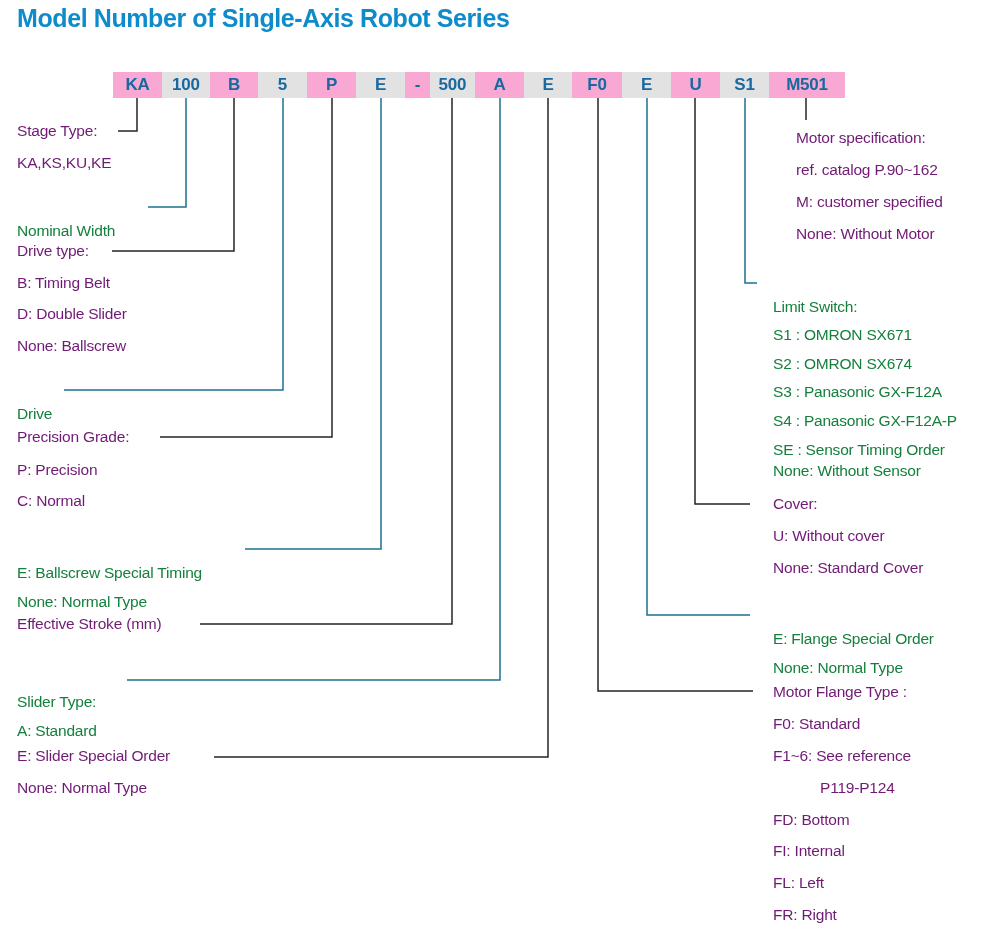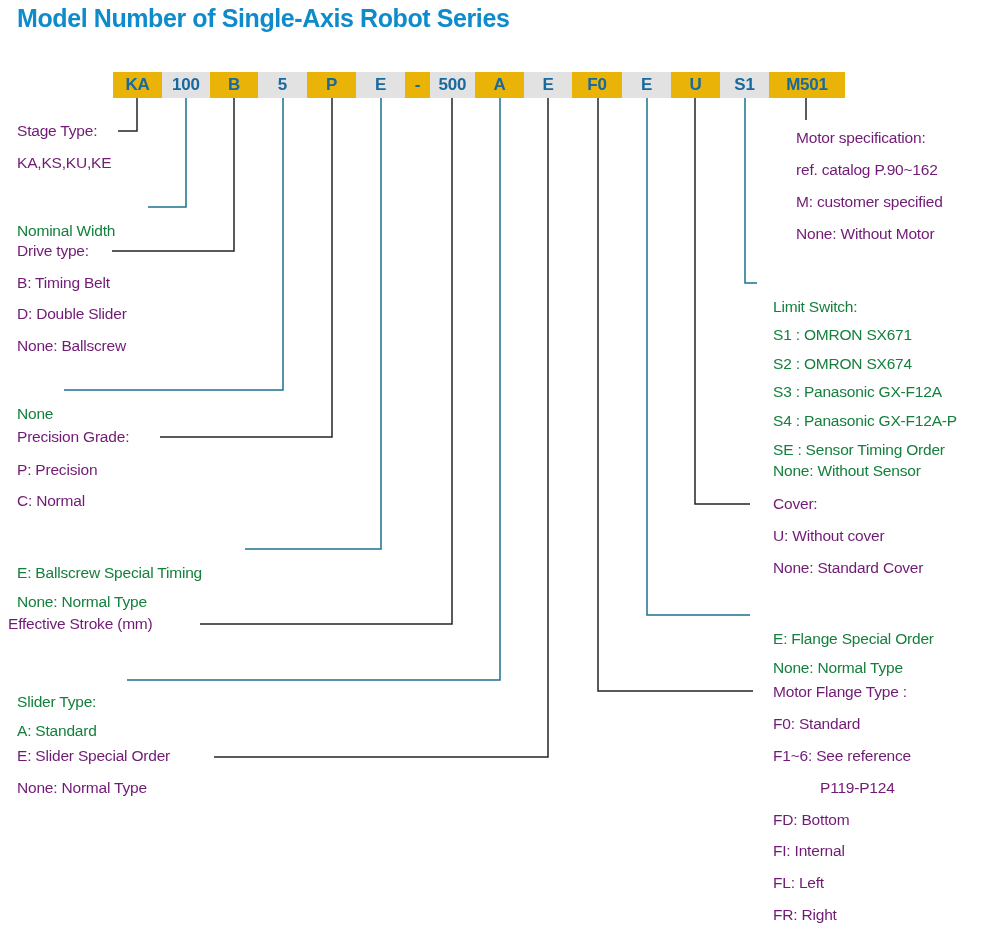--- a/index.html
+++ b/index.html
@@ -11,21 +11,21 @@
     position:absolute;left:17px;top:4px;
     font-size:25px;font-weight:bold;color:#0d8bca;letter-spacing:-0.4px;
   }
   #model-bar{
     position:absolute;left:113px;top:72px;height:26px;display:flex;
   }
   .seg{
     height:26px;display:flex;align-items:center;justify-content:center;
     font-size:17px;font-weight:bold;color:#17699e;letter-spacing:-0.2px;
   }
-  .seg.light{background:#eab308;}
+  .seg.light{background:#f9a8d4;}
   .seg.dark{background:#e2e2e2;}
   #connectors{position:absolute;left:0;top:0;}
   #connectors polyline{fill:none;stroke-width:1.5px;}
   #connectors .ln-dark{stroke:#242424;}
   #connectors .ln-blue{stroke:#1b7190;}
   .lbl{
     position:absolute;transform:translateY(-50%);
     font-size:15.5px;letter-spacing:-0.2px;white-space:nowrap;line-height:1;
   }
   .dark-text{color:#701a75;}
@@ -75,27 +75,27 @@
     <polyline class="ln-dark" points="806,98 806,120"></polyline>
   </svg>
 
   <div class="lbl dark-text" style="left:17px;top:131px">Stage Type:</div>
   <div class="lbl dark-text" style="left:17px;top:163px">KA,KS,KU,KE</div>
   <div class="lbl blue-text" style="left:17px;top:207px">Nominal Width</div>
   <div class="lbl dark-text" style="left:17px;top:251px">Drive type:</div>
   <div class="lbl dark-text" style="left:17px;top:283px">B: Timing Belt</div>
   <div class="lbl dark-text" style="left:17px;top:314px">D: Double Slider</div>
   <div class="lbl dark-text" style="left:17px;top:346px">None: Ballscrew</div>
-  <div class="lbl blue-text" style="left:17px;top:390px">None</div>
+  <div class="lbl blue-text" style="left:17px;top:390px">Drive</div>
   <div class="lbl dark-text" style="left:17px;top:437px">Precision Grade:</div>
   <div class="lbl dark-text" style="left:17px;top:470px">P: Precision</div>
   <div class="lbl dark-text" style="left:17px;top:501px">C: Normal</div>
   <div class="lbl blue-text" style="left:17px;top:549px">E: Ballscrew Special Timing</div>
   <div class="lbl blue-text" style="left:17px;top:578px">None: Normal Type</div>
-  <div class="lbl dark-text" style="left:8px;top:624px">Effective Stroke (mm)</div>
+  <div class="lbl dark-text" style="left:17px;top:624px">Effective Stroke (mm)</div>
   <div class="lbl blue-text" style="left:17px;top:678px">Slider Type:</div>
   <div class="lbl blue-text" style="left:17px;top:707px">A: Standard</div>
   <div class="lbl dark-text" style="left:17px;top:756px">E: Slider Special Order</div>
   <div class="lbl dark-text" style="left:17px;top:788px">None: Normal Type</div>
 
   <div class="lbl dark-text" style="left:796px;top:138px">Motor specification:</div>
   <div class="lbl dark-text" style="left:796px;top:170px">ref. catalog P.90~162</div>
   <div class="lbl dark-text" style="left:796px;top:202px">M: customer specified</div>
   <div class="lbl dark-text" style="left:796px;top:234px">None: Without Motor</div>
   <div class="lbl blue-text" style="left:773px;top:283px">Limit Switch:</div>

